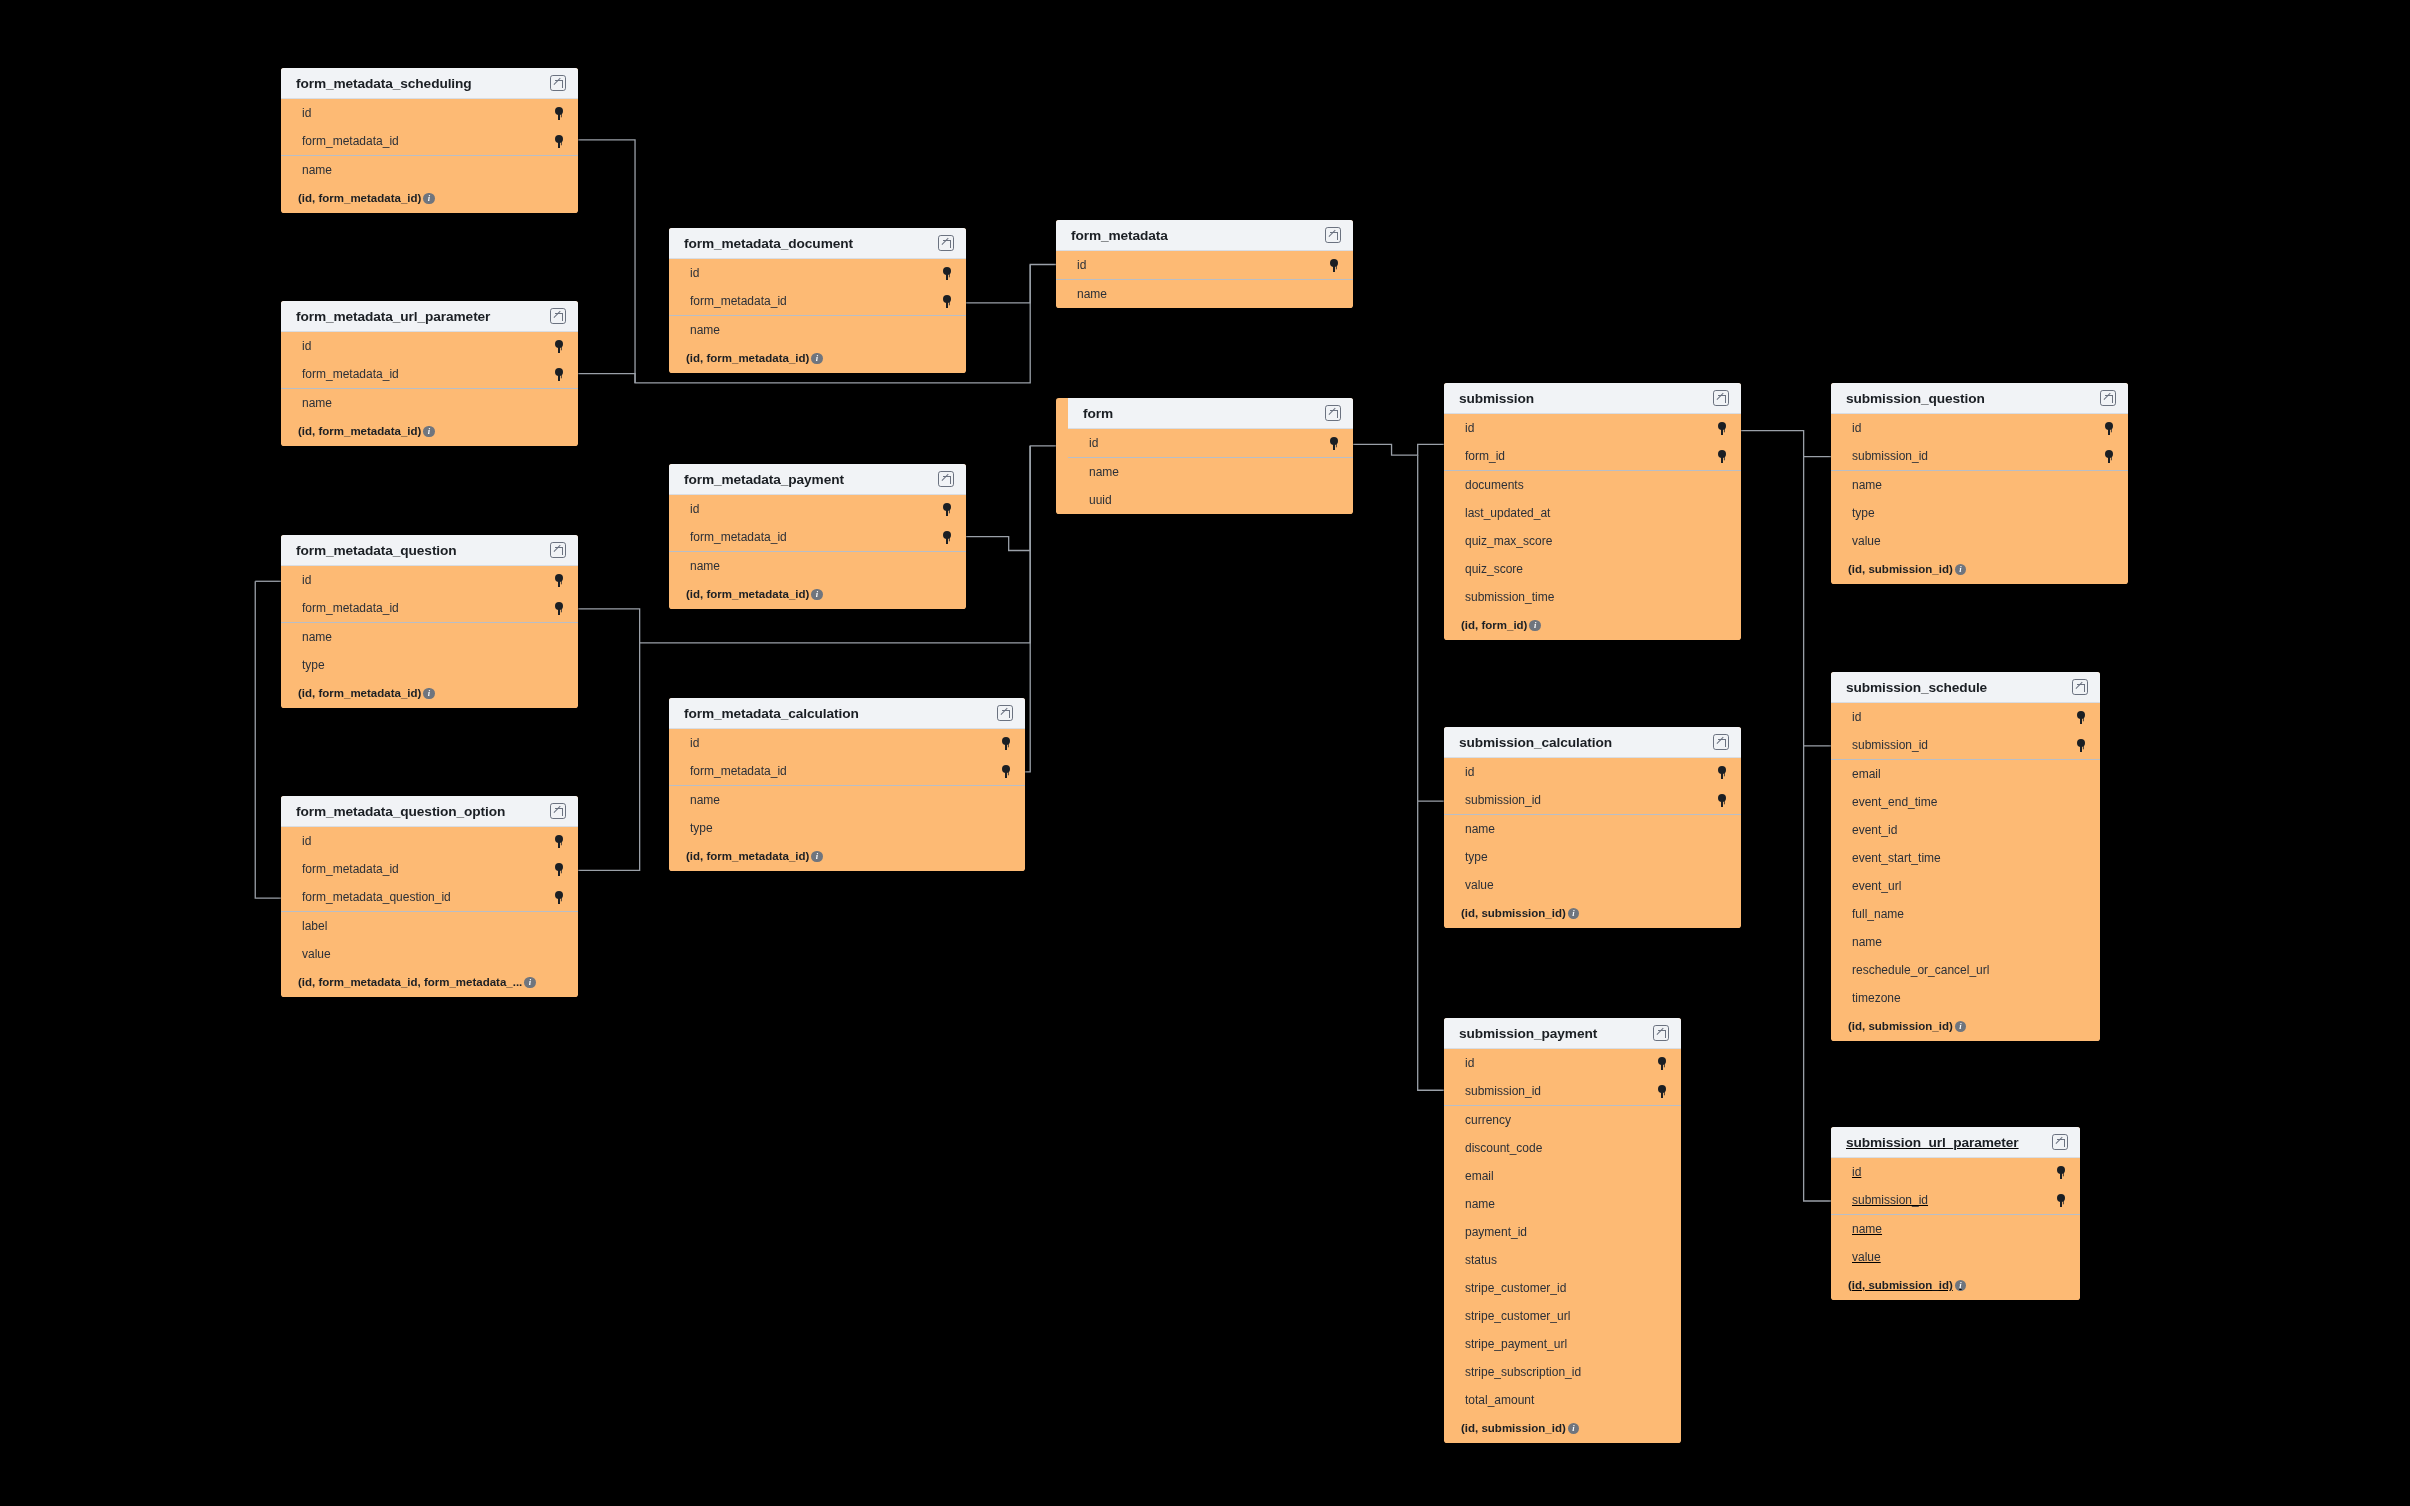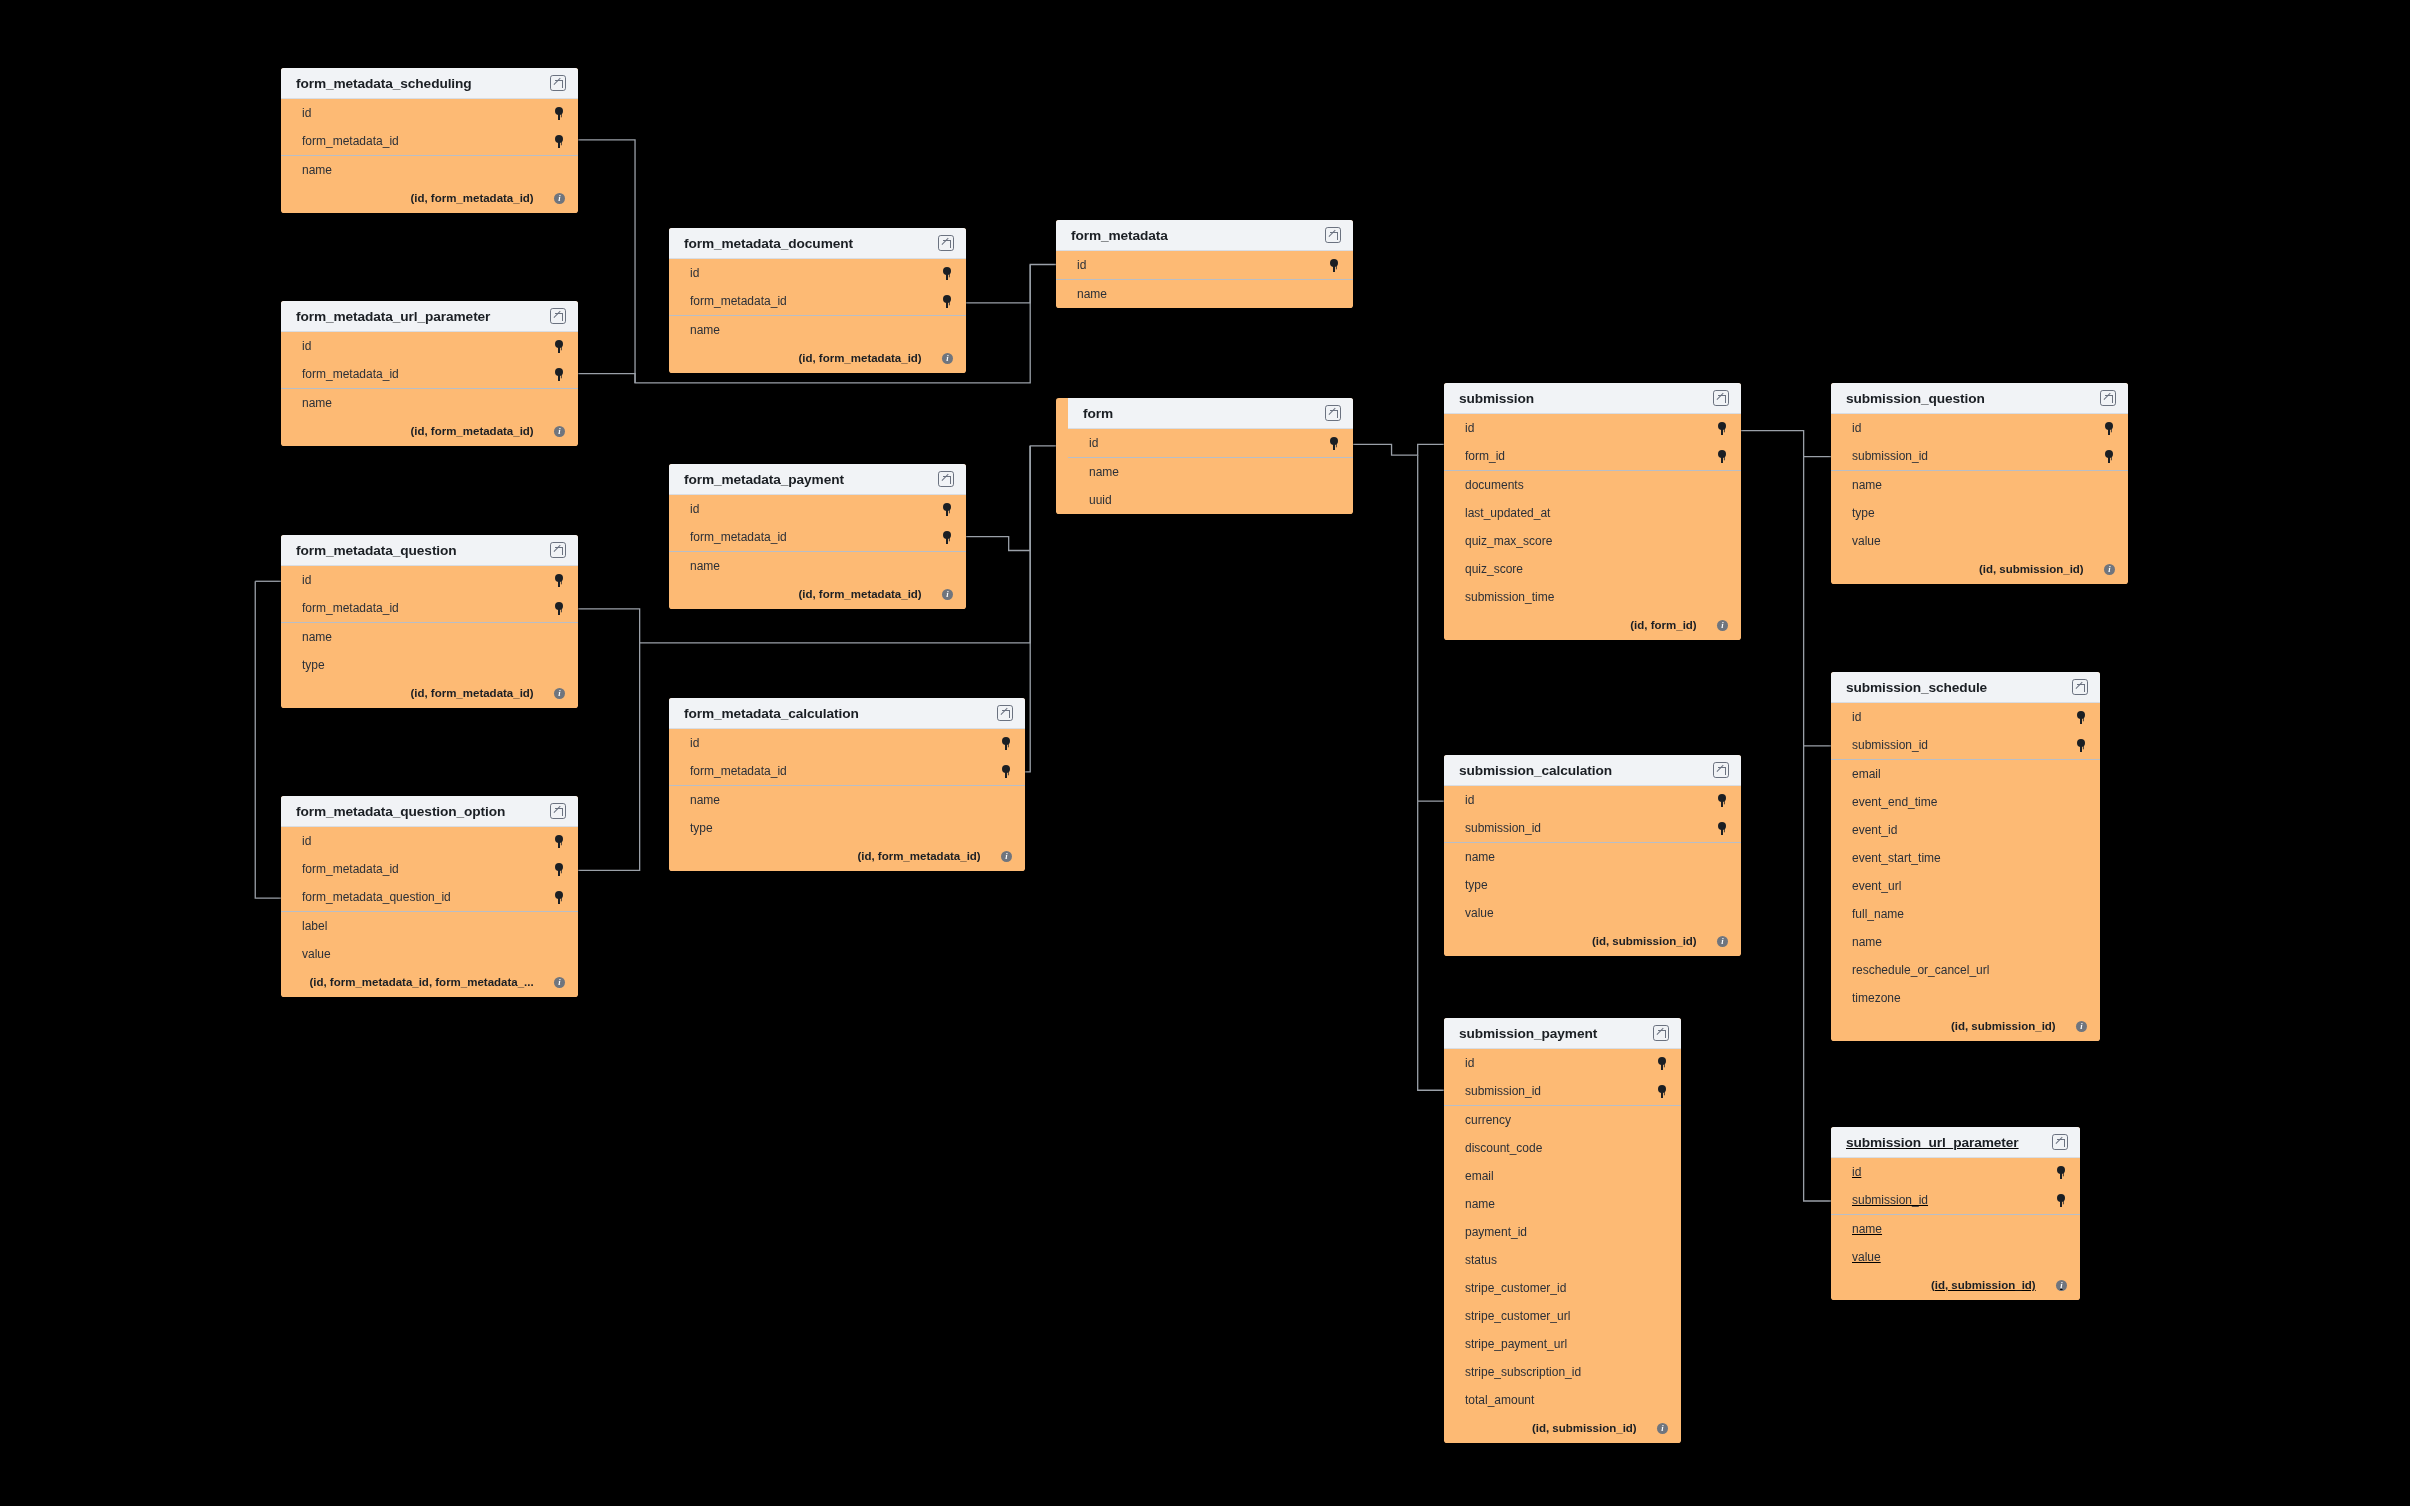--- a/index.html
+++ b/index.html
@@ -82,22 +82,22 @@
     font-size: 12px;
     color: #2b3038;
     white-space: nowrap;
   }
   .field-name { line-height: 1; }
   .field.pk-footer {
     font-weight: bold;
     font-size: 11.5px;
     color: #1b1f24;
     padding-left: 17px;
-    gap: 20px;
-    justify-content: flex-end;
+    gap: 2px;
+    justify-content: flex-start;
     height: 29px;
   }
   .key-icon {
     width: 12.2px; height: 13px;
     position: relative;
     flex: 0 0 auto;
   }
   .key-icon::before {
     content: "";
     position: absolute;
@@ -405,21 +405,21 @@
           </div>
           <div class="field">
             <span class="field-name">submission_time</span>
           </div>
           <div class="field pk-footer">
             <span class="field-name">(id, form_id)</span>
             <span class="info-icon">i</span>
           </div>
         </div>
       </div>
-      <div class="entity" style="left: 1444px; top: 727px; width: 297px; margin-top: 28px;">
+      <div class="entity" style="left: 1444px; top: 727px; width: 297px;">
         <div class="entity-header">
           <span class="entity-title">submission_calculation</span>
           <span class="expand-icon"></span>
         </div>
         <div class="key-section">
           <div class="field">
             <span class="field-name">id</span>
             <span class="key-icon"></span>
           </div>
           <div class="field">

